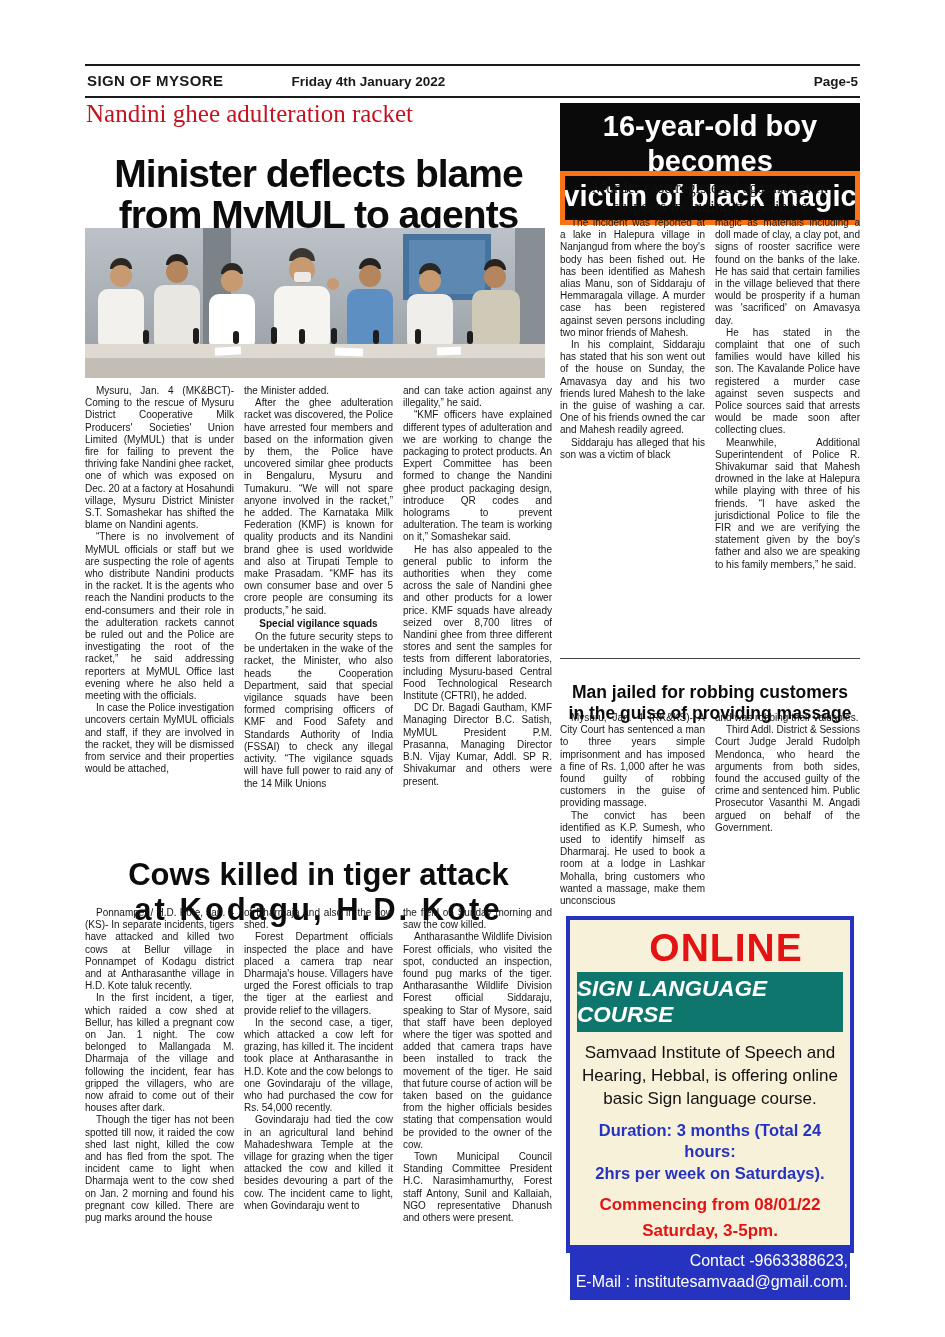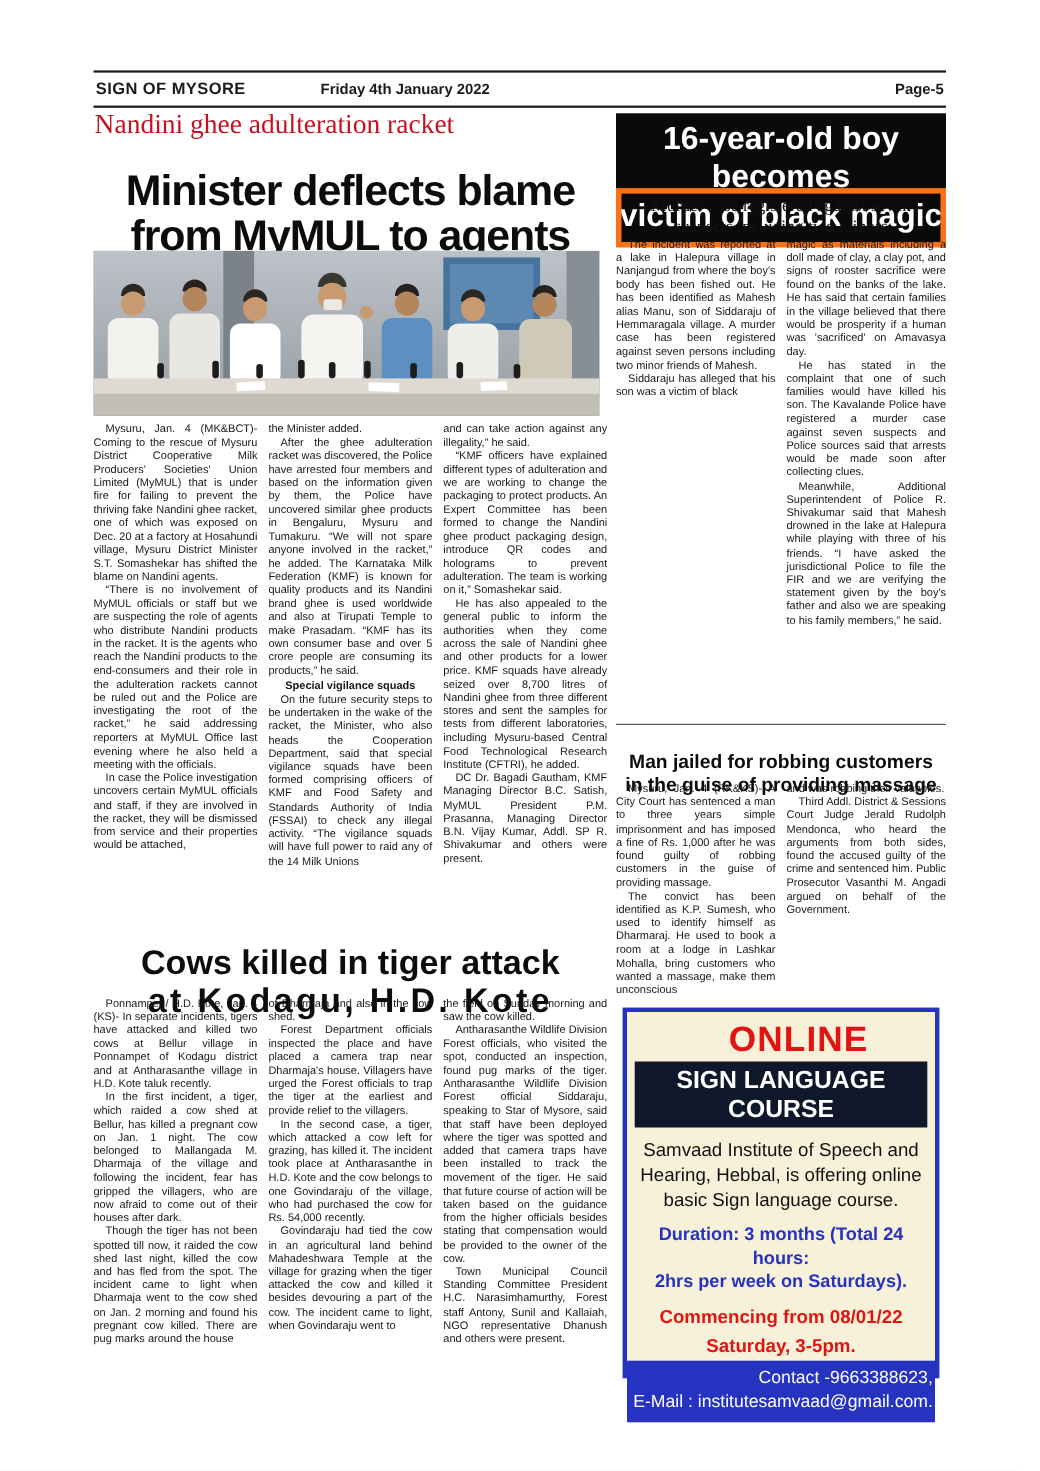--- a/index.html
+++ b/index.html
@@ -46,24 +46,24 @@
   .bm-rule{position:absolute;left:560px;top:658px;width:300px;border-top:1px solid #444;height:0;}
 
   
   .massage-h{position:absolute;left:560px;top:664px;width:300px;text-align:center;
              font-weight:bold;font-size:17.5px;line-height:1.2;color:#0c0c0c;}
   .massage-body{left:560px;top:712px;width:300px;height:198px;}
 
   
   .ad{position:absolute;left:566px;top:916px;width:288px;height:337px;box-sizing:border-box;
       background:#f8f1da;border:4px solid #2633c0;display:flex;flex-direction:column;}
-  .ad-online{color:#e41313;font-weight:bold;font-size:32px;text-align:center;
+  .ad-online{color:#e41313;font-weight:bold;font-size:39px;text-align:center;
              letter-spacing:1px;margin-top:8px;line-height:1.05;margin-left:32px;}
-  .ad-slc{background:#0f172a;color:#ffffff;font-weight:bold;font-size:22.5px;
-          text-align:center;margin:3px 7px 0;padding:4px 0;}
+  .ad-slc{background:#0f766e;color:#ffffff;font-weight:bold;font-size:22.5px;
+          text-align:left;margin:3px 7px 0;padding:4px 0;font-style:italic;}
   .ad-body{color:#111;font-size:17px;text-align:center;margin:10px 9px 0;line-height:1.35;}
   .ad-duration{color:#2633c0;font-weight:bold;font-size:16.5px;text-align:center;
                margin:9px 4px 0;line-height:1.3;}
   .ad-comm{color:#e41313;font-weight:bold;font-size:17px;text-align:center;
            margin:8px 4px 0;line-height:1.55;}
   .ad-contact{margin-top:auto;background:#2633c0;color:#ffffff;font-weight:normal;
               text-align:right;padding:5px 2px 7px;font-size:16px;line-height:1.35;}
 </style>
 </head>
 <body>
@@ -199,20 +199,21 @@
   </div>
 
   <div class="bm-banner">
     <span>16-year-old boy becomes</span><br>
     <span>victim of black magic</span>
   </div>
   <div class="bm-subhead">Murder case registered against seven suspects including two minors</div>
   <div class="body-cols bm-body">
     <div class="col">
         <p class="para">The incident was reported at a lake in Halepura village in Nanjangud from where the boy's body has been fished out. He has been identified as Mahesh alias Manu, son of Siddaraju of Hemmaragala village. A murder case has been registered against seven persons including two minor friends of Mahesh.</p>
+        <p class="para">In his complaint, Siddaraju has stated that his son went out of the house on Sunday, the Amavasya day and his two friends lured Mahesh to the lake in the guise of washing a car. One of his friends owned the car and Mahesh readily agreed.</p>
         <p class="para">Siddaraju has alleged that his son was a victim of black</p>
       </div>
     <div class="col">
         <p class="para cont">magic as materials including a doll made of clay, a clay pot, and signs of rooster sacrifice were found on the banks of the lake. He has said that certain families in the village believed that there would be prosperity if a human was 'sacrificed' on Amavasya day.</p>
         <p class="para">He has stated in the complaint that one of such families would have killed his son. The Kavalande Police have registered a murder case against seven suspects and Police sources said that arrests would be made soon after collecting clues.</p>
         <p class="para">Meanwhile, Additional Superintendent of Police R. Shivakumar said that Mahesh drowned in the lake at Halepura while playing with three of his friends. “I have asked the jurisdictional Police to file the FIR and we are verifying the statement given by the boy's father and also we are speaking to his family members,” he said.</p>
       </div>
   </div>
   <div class="bm-rule"></div>
 

